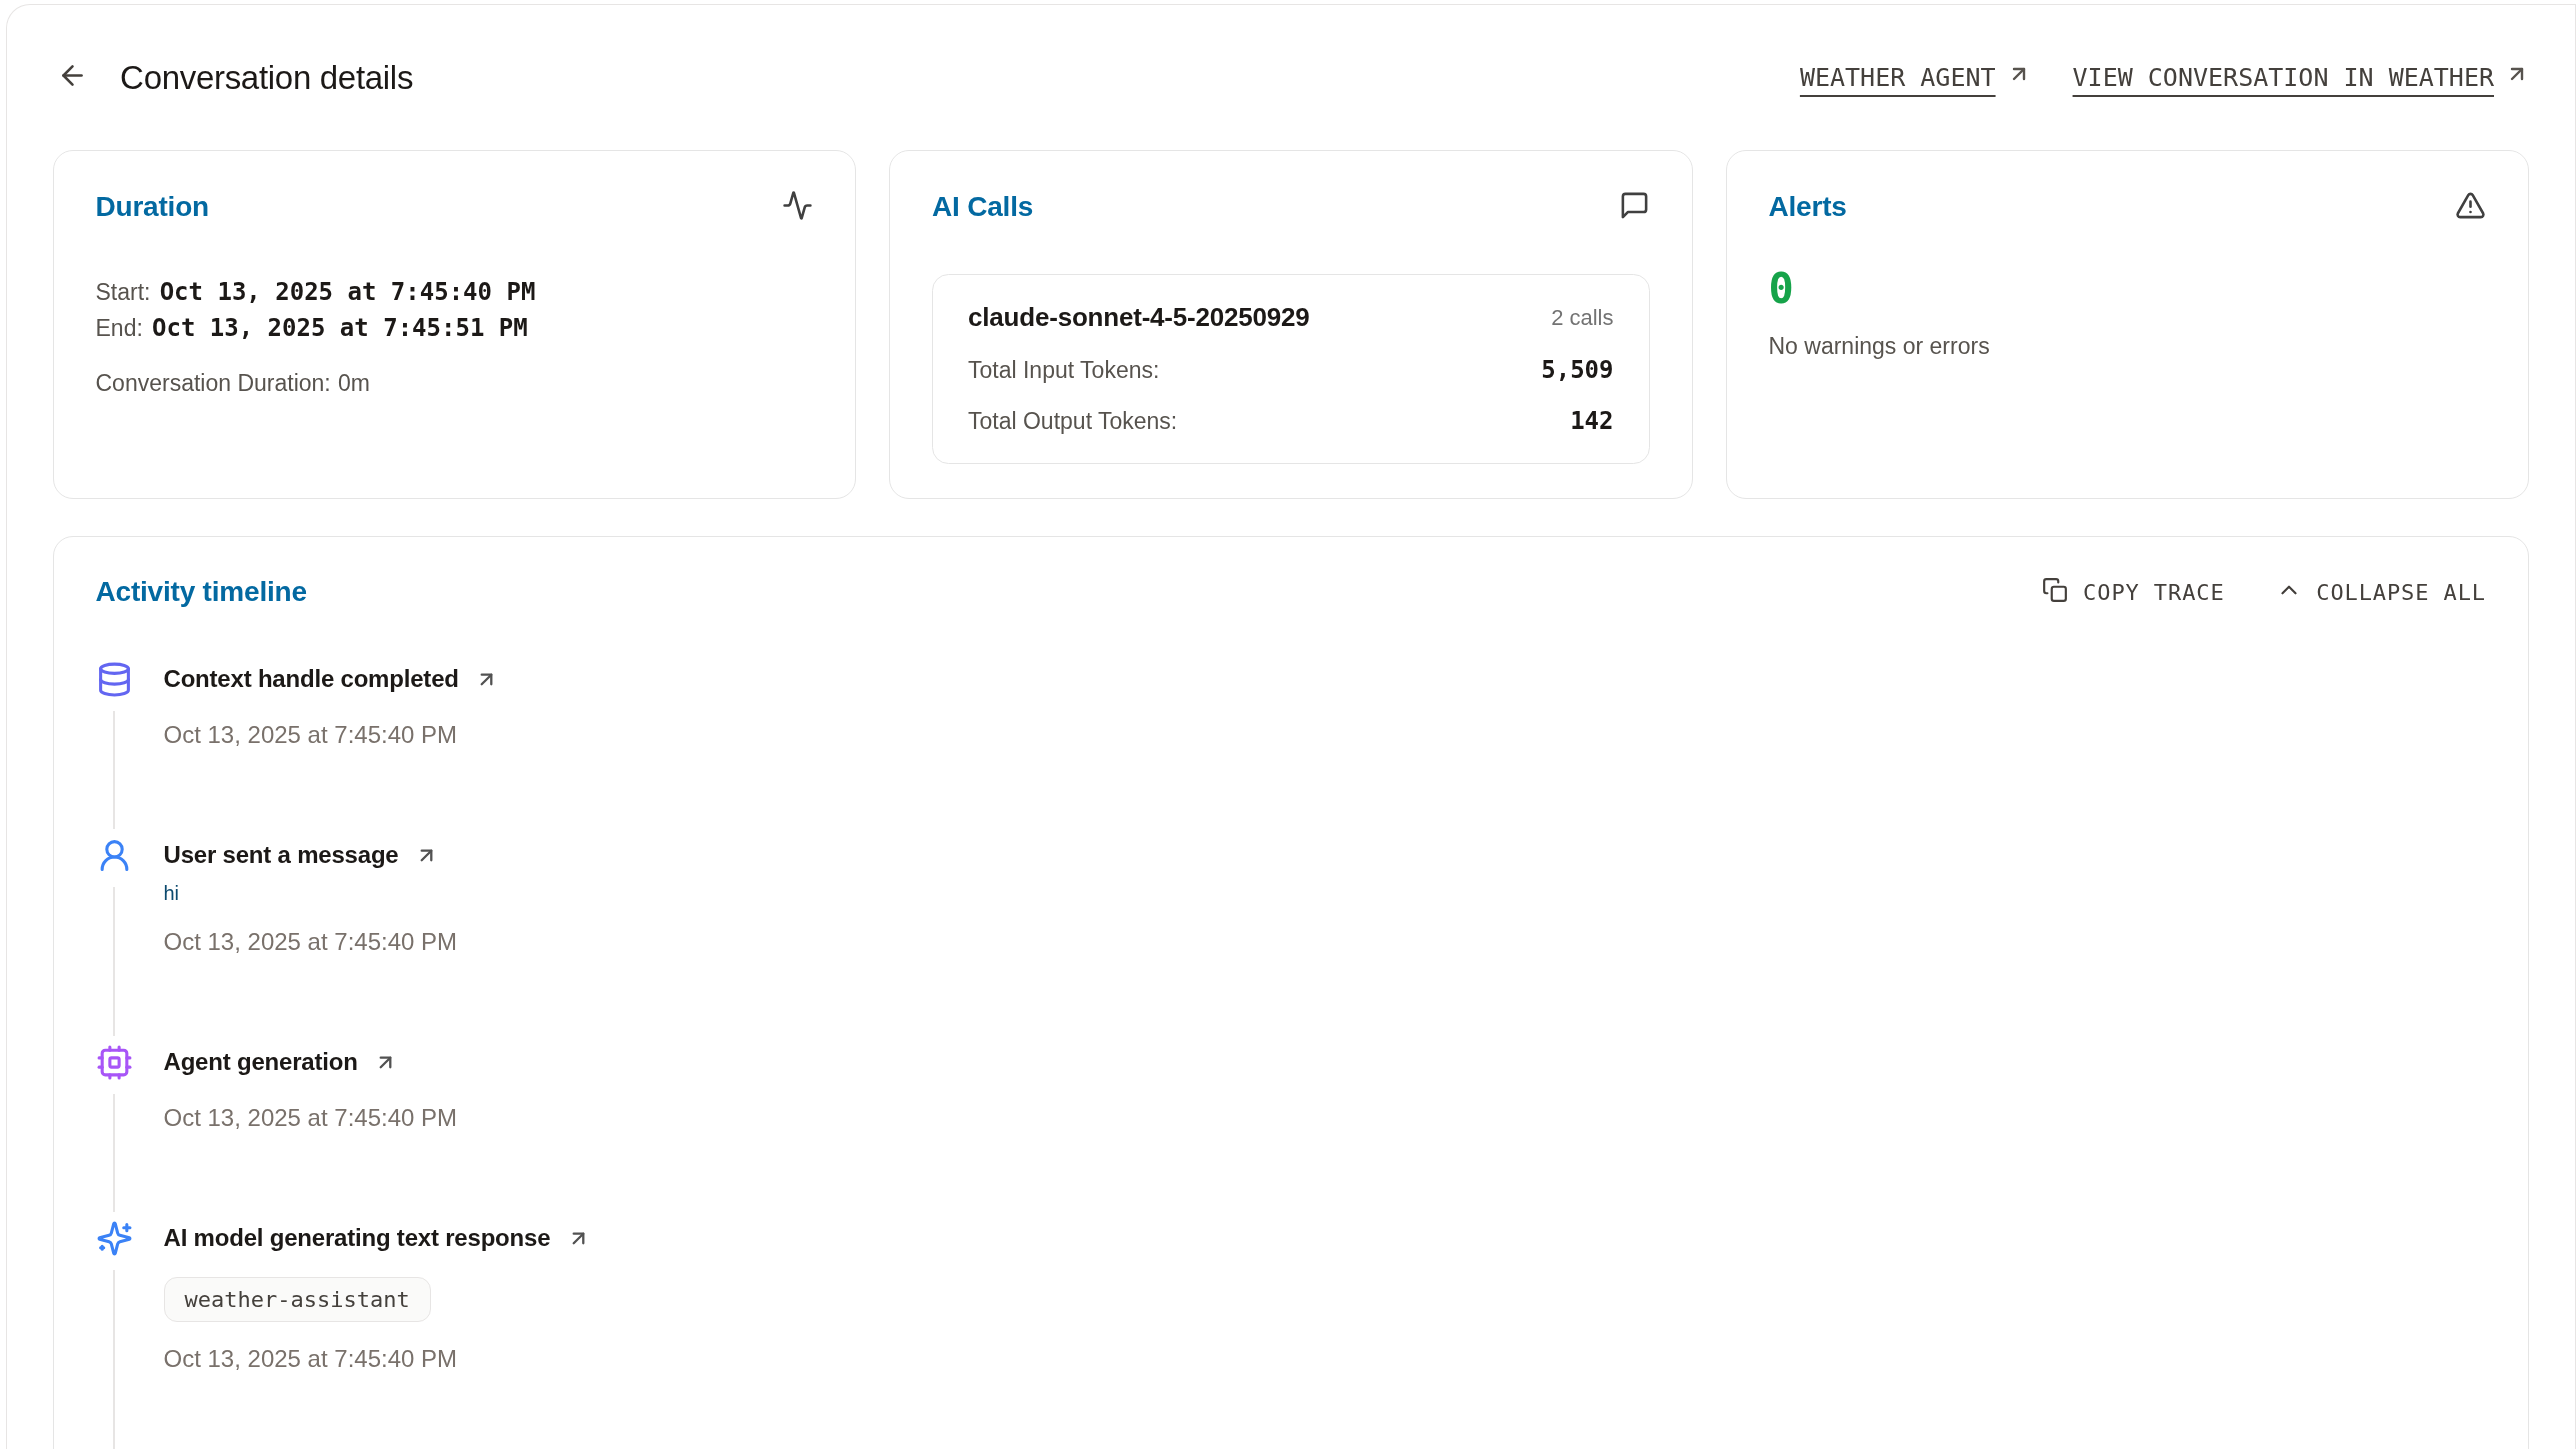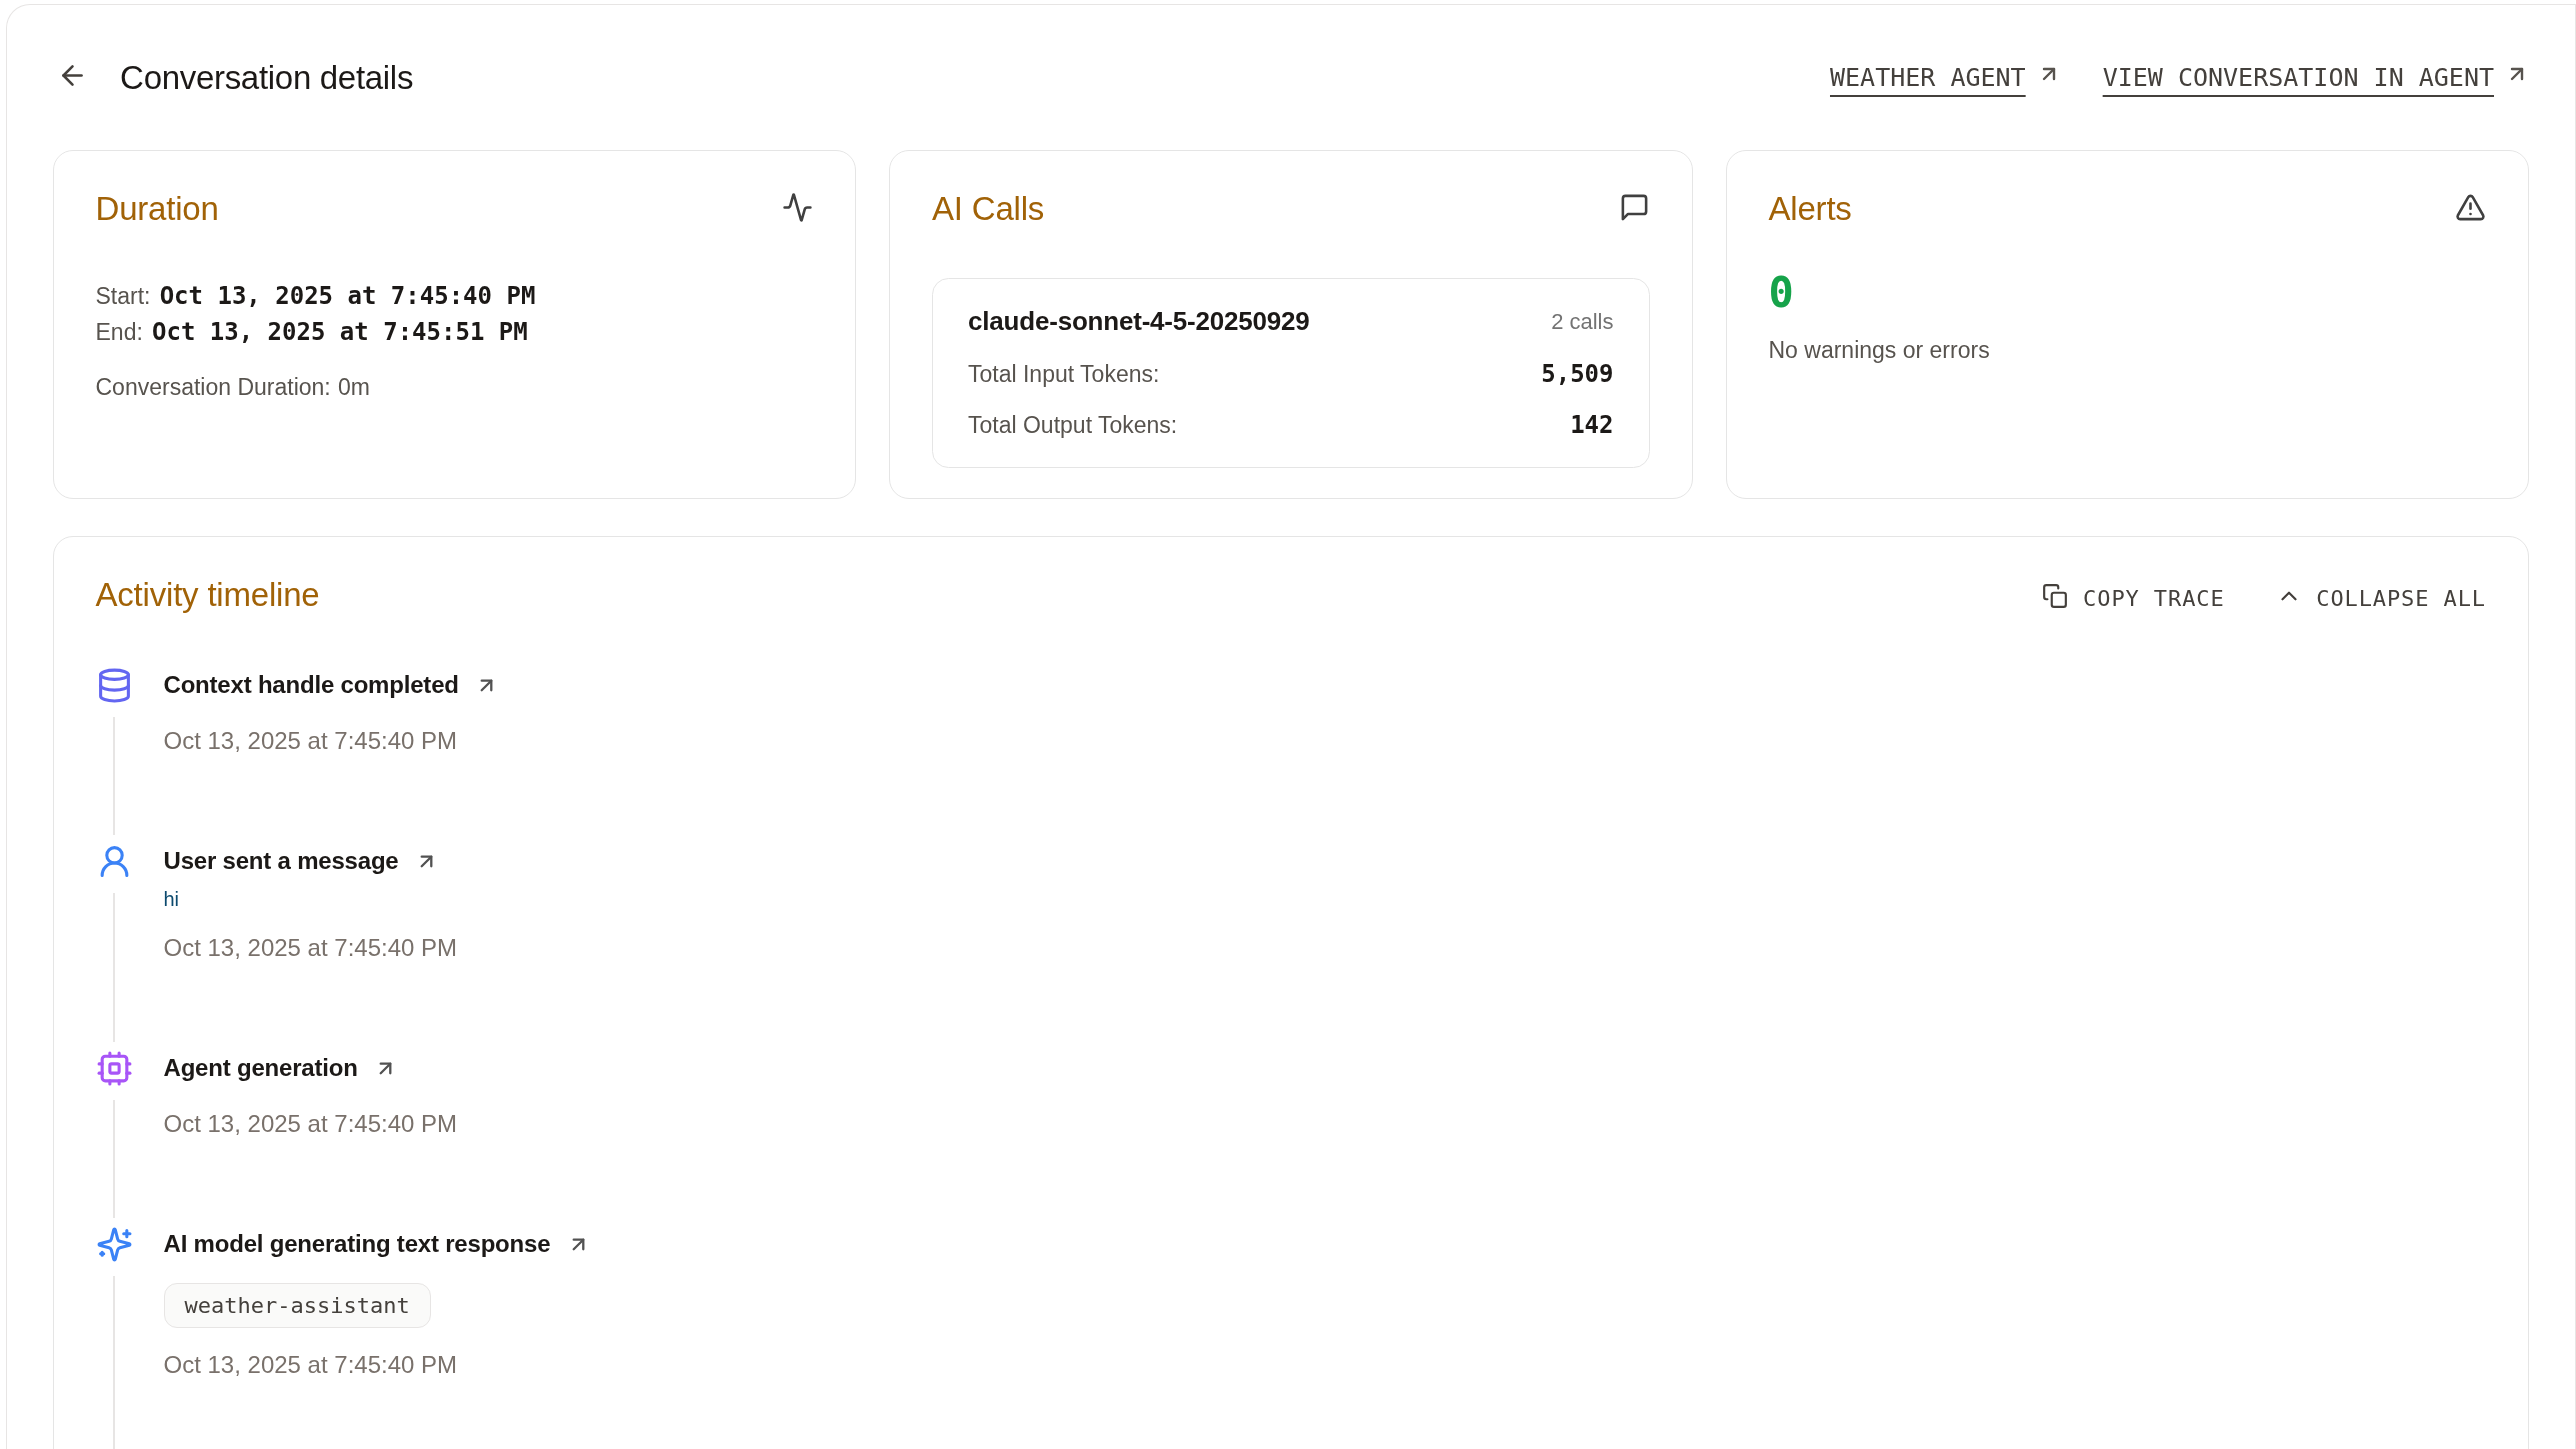--- a/index.html
+++ b/index.html
@@ -27,21 +27,21 @@
   .hlink { display:flex; align-items:center; gap:11px; cursor:pointer;
     font-family:"DejaVu Sans Mono", monospace; font-size:25px; color:#44403c; text-decoration:none; }
   .hlink .hlabel { text-decoration:underline; text-underline-offset:9.2px; text-decoration-thickness:1.8px;text-align:right; }
   .hlink svg { width:24px; height:24px; stroke:#57534e; }
 
   
   .cards { display:grid; grid-template-columns:repeat(3,1fr); gap:33px; }
   .card { background:#fff; border:1.8px solid #e5e5e5; border-radius:20px; padding:39px 42px; }
   .summary-card { height:349px; }
   .card-head { display:flex; align-items:center; justify-content:space-between; }
-  .card-title { font-size:33px; font-weight:400; letter-spacing:-0.2px; color:#a16207; }
+  .card-title { font-size:28px; font-weight:700; letter-spacing:-0.2px; color:#0369a1; }
   .card-icon svg { width:31px; height:31px; stroke:#404040; }
 
   .duration-rows { margin-top:50px; }
   .kv { font-size:23px; color:#57534e; line-height:36px; }
   .kv .mono-val { font-family:"DejaVu Sans Mono", monospace; font-weight:600; color:#1c1917; font-size:24px; margin-left:9.2px; }
   .duration-extra { margin-top:24px; font-size:23px; color:#57534e; }
   .duration-extra .plain-val { margin-left:7.3px; color:#57534e; }
 
   .model-box { margin-top:50px; border:1.8px solid #e5e5e5; border-radius:16.5px; padding:27.6px 35px; }
   .model-row { display:flex; align-items:center; justify-content:space-between; }
@@ -105,21 +105,21 @@
         <a class="hlink">
           <span class="hlabel">WEATHER AGENT</span>
           <span>
             <svg viewBox="0 0 24 24" fill="none" stroke-width="2.4" stroke-linecap="round" stroke-linejoin="round">
                 <path d="M7 7h10v10"></path>
                 <path d="M7 17 17 7"></path>
               </svg>
           </span>
         </a>
         <a class="hlink">
-          <span class="hlabel">VIEW CONVERSATION IN AGENT</span>
+          <span class="hlabel">VIEW CONVERSATION IN WEATHER</span>
           <span>
             <svg viewBox="0 0 24 24" fill="none" stroke-width="2.4" stroke-linecap="round" stroke-linejoin="round">
                 <path d="M7 7h10v10"></path>
                 <path d="M7 17 17 7"></path>
               </svg>
           </span>
         </a>
       </nav>
     </header>
 

